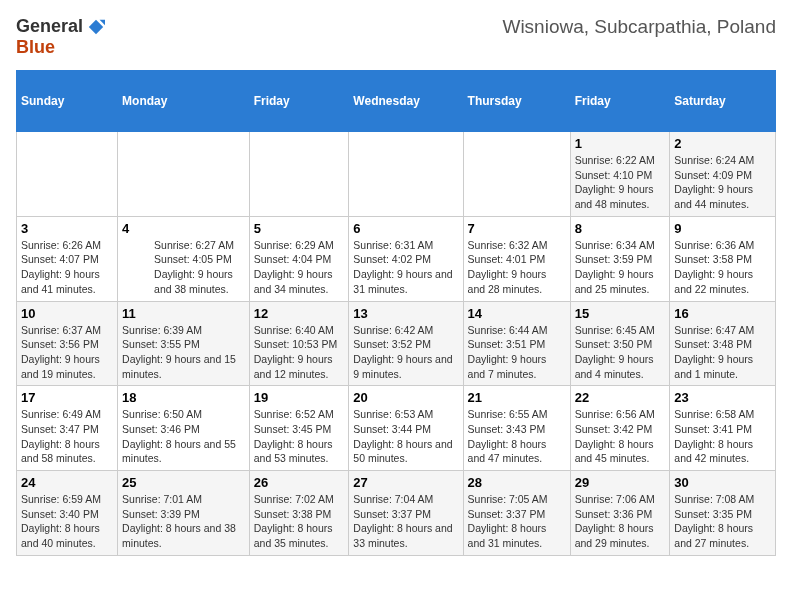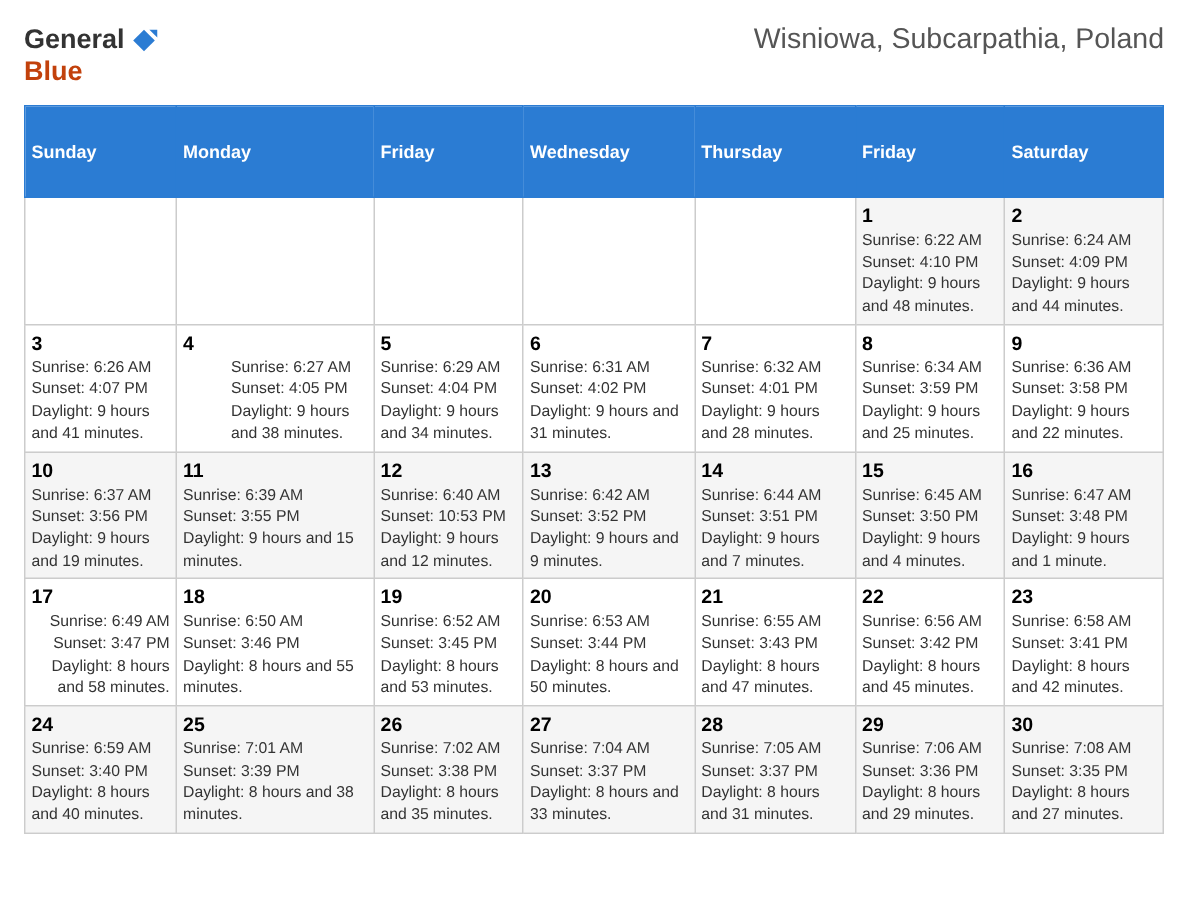--- a/index.html
+++ b/index.html
@@ -227,21 +227,21 @@
         <td>
           <div class="day-num">16</div>
           <div class="day-info" style="white-space: pre-line;">Sunrise: 6:47 AM
 Sunset: 3:48 PM
 Daylight: 9 hours and 1 minute.</div>
         </td>
       </tr>
       <tr>
         <td>
           <div class="day-num">17</div>
-          <div class="day-info" style="white-space: pre-line; text-align: right;">Sunrise: 6:49 AM
+          <div class="day-info" style="white-space: pre-line;">Sunrise: 6:49 AM
 Sunset: 3:47 PM
 Daylight: 8 hours and 58 minutes.</div>
         </td>
         <td>
           <div class="day-num">18</div>
           <div class="day-info" style="white-space: pre-line;">Sunrise: 6:50 AM
 Sunset: 3:46 PM
 Daylight: 8 hours and 55 minutes.</div>
         </td>
         <td>

